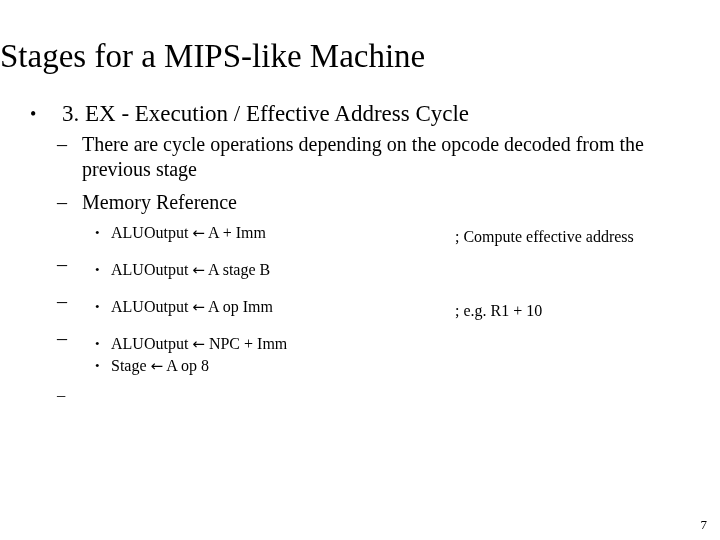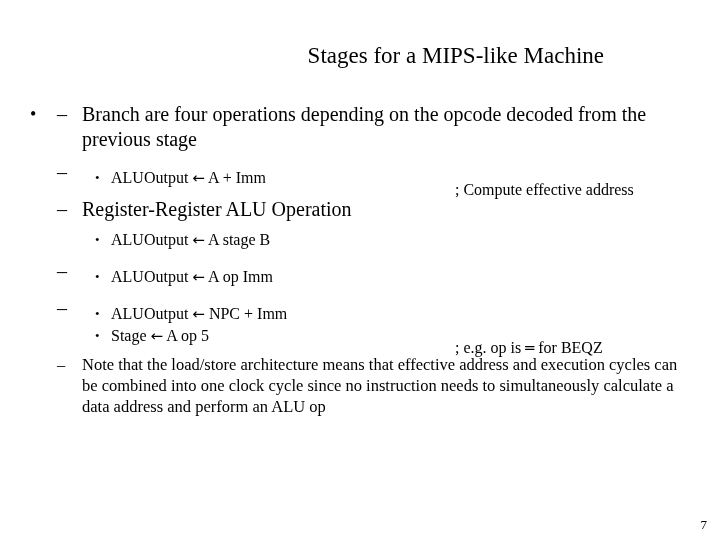--- a/index.html
+++ b/index.html
@@ -15,22 +15,22 @@
     font-family: "Liberation Serif", "DejaVu Serif", serif;
     color: #000000;
   }
 
   
   .slide-title {
     position: absolute;
     top: 36px;
     left: 0;
     width: 604px;
-    text-align: right;
-    font-size: 23px;
+    text-align: left;
+    font-size: 33px;
     line-height: 40px;
     font-weight: normal;
     letter-spacing: 0px;
     white-space: nowrap;
   }
 
   
   .body {
     position: absolute;
     top: 99px;
@@ -87,21 +87,21 @@
   }
   .l3 > .mark {
     position: absolute;
     left: 95px;
     top: 0;
     font-size: 13px;
   }
   .l3 > .cmt {
     position: absolute;
     left: 455px;
-    top: 12px;
+    top: 4px;
     white-space: pre;
   }
   .l3 > .op { white-space: pre; }
 
   .arrow { font-family: "DejaVu Sans", sans-serif; font-size: 15px; }
   .eqeq  { font-family: "DejaVu Sans", sans-serif; font-size: 15px; }
 
   
   .gap-a { height: 8px; }
   .gap-b { height: 7px; }
@@ -117,80 +117,80 @@
 </style>
 </head>
 <body>
 
 <div class="slide-title">Stages for a MIPS-like Machine</div>
 
 <div class="body">
 
   <div class="l1">
     <span class="mark">•</span>
+    <span>3. EX - Execution / Effective Address Cycle</span>
   </div>
 
   <div class="l2">
     <span class="mark">–</span>
-    <span>Branch are four operations depending on the opcode decoded from the previous stage</span>
+    <span>There are cycle operations depending on the opcode decoded from the previous stage</span>
   </div>
 
   <div class="gap-a"></div>
 
   <div class="l2">
     <span class="mark">–</span>
+    <span>Memory Reference</span>
   </div>
   <div class="gap-b"></div>
   <div class="l3">
     <span class="mark">•</span>
     <span class="op">ALUOutput </span><span class="arrow">←</span><span class="op"> A + Imm</span>
     <span class="cmt">; Compute effective address</span>
   </div>
 
   <div class="gap-a"></div>
 
   <div class="l2">
     <span class="mark">–</span>
-    <span>Register-Register ALU Operation</span>
   </div>
   <div class="gap-b"></div>
   <div class="l3">
     <span class="mark">•</span>
     <span class="op">ALUOutput </span><span class="arrow">←</span><span class="op"> A stage B</span>
   </div>
 
   <div class="gap-a"></div>
 
   <div class="l2">
     <span class="mark">–</span>
   </div>
   <div class="gap-b"></div>
   <div class="l3">
     <span class="mark">•</span>
     <span class="op">ALUOutput </span><span class="arrow">←</span><span class="op"> A op Imm</span>
+    <span class="cmt">; e.g. R1 + 10</span>
   </div>
 
   <div class="gap-a"></div>
 
   <div class="l2 tight">
     <span class="mark">–</span>
   </div>
   <div class="gap-b"></div>
   <div class="l3">
     <span class="mark">•</span>
     <span class="op">ALUOutput </span><span class="arrow">←</span><span class="op"> NPC + Imm</span>
   </div>
   <div class="l3">
     <span class="mark">•</span>
-    <span class="op">Stage </span><span class="arrow">←</span><span class="op"> A op 5</span>
-    <span class="cmt"><span>; e.g. op is </span><span class="eqeq">═</span><span> for BEQZ</span></span>
+    <span class="op">Stage </span><span class="arrow">←</span><span class="op"> A op 8</span>
   </div>
 
   <div class="gap-b"></div>
 
   <div class="l2 small">
     <span class="mark">–</span>
-    <span>Note that the load/store architecture means that effective address and execution cycles can be combined into one clock cycle since no instruction needs to simultaneously calculate a data address and perform an ALU op</span>
   </div>
 
 </div>
 
 <div class="page-num">7</div>
 
 </body></html>

